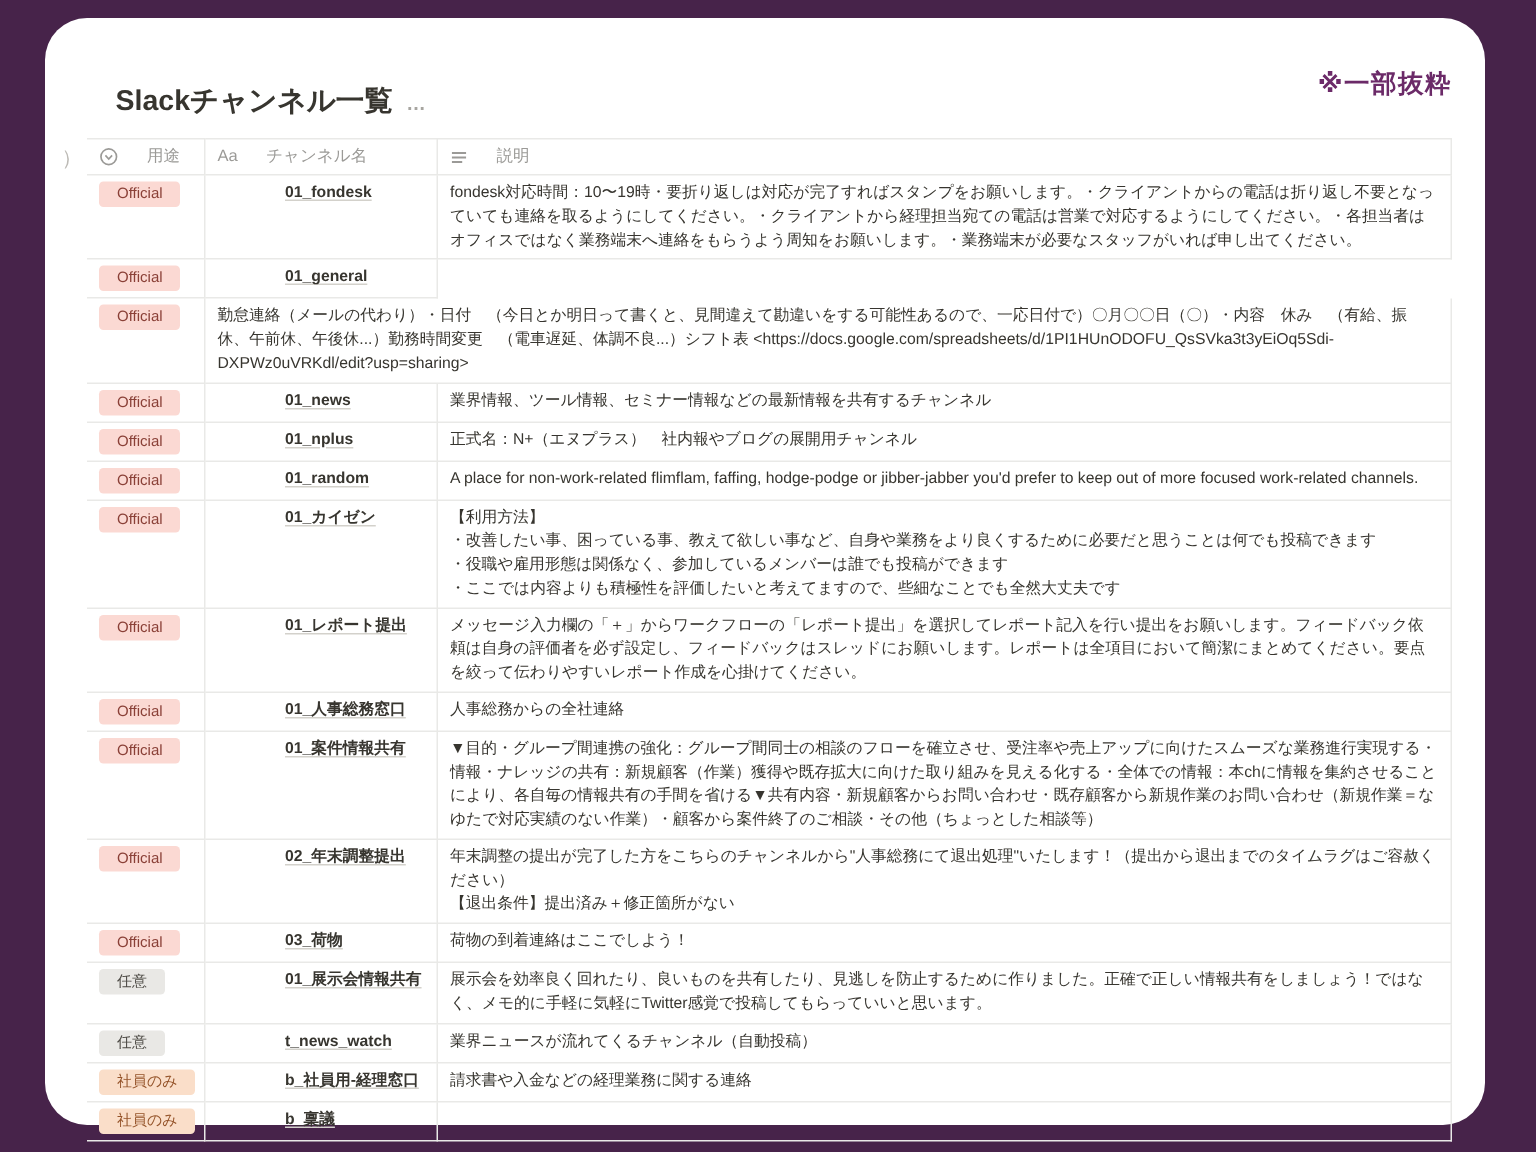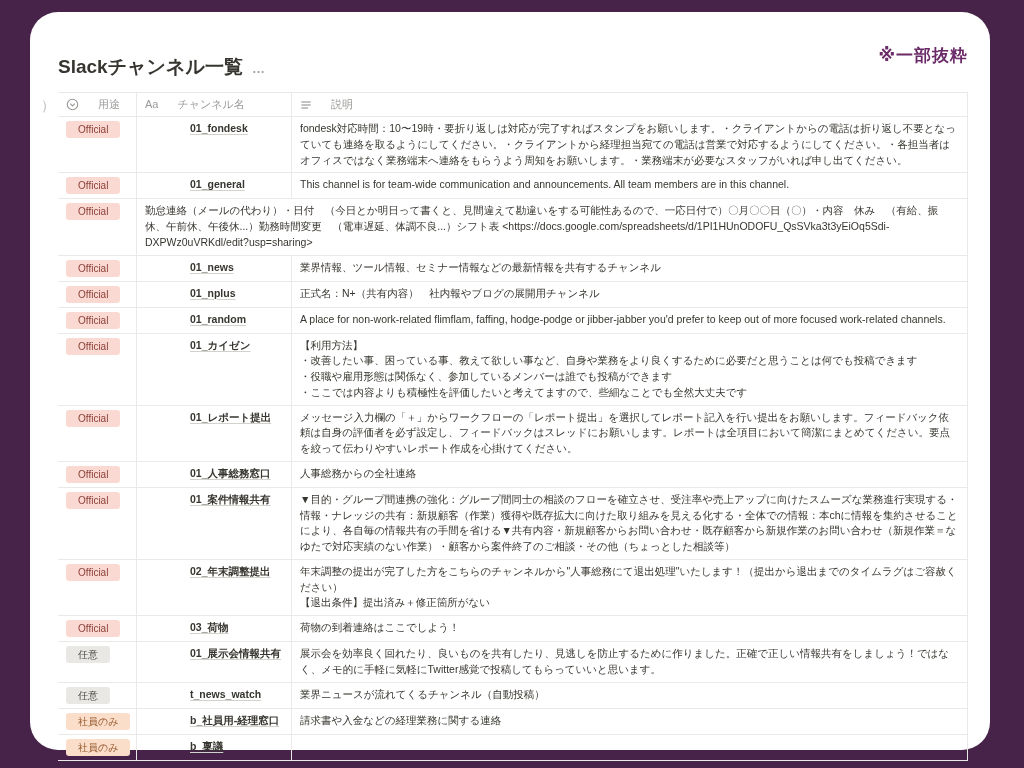--- a/index.html
+++ b/index.html
@@ -10,21 +10,21 @@
   }
   .card{
     position:absolute;left:30px;top:12px;right:34px;bottom:18px;
     background:#ffffff;border-radius:28px;box-sizing:border-box;
     padding:42px 20px 0 28px;
   }
   .watermark{
     position:absolute;top:44px;right:56px;z-index:5;
     color:var(--watermark,#6b2a68);font-size:17px;font-weight:700;letter-spacing:1px;
   }
-  .title-row{display:flex;align-items:baseline;gap:9px;margin:0 0 12px 0}
+  .title-row{display:flex;align-items:baseline;gap:9px;margin:0 0 12px 19px}
   .page-title{font-size:19px;font-weight:700;color:#37352f}
   .title-menu{color:#a7a5a0;font-size:13px;font-weight:700;letter-spacing:1px;cursor:pointer}
   .table{width:910px;position:relative;font-size:10.5px}
   .brace{position:absolute;left:-17px;top:5px;color:#bdbbb6;font-size:14px}
   .trow{display:flex}
   .cell{
     box-sizing:border-box;border-bottom:1px solid #e9e9e7;border-right:1px solid #e9e9e7;
     padding:4px 8px;line-height:1.5;color:#37352f;min-height:23px;
   }
   .col-tag{width:79px;flex:none}
@@ -101,23 +101,20 @@
     </div>
   </div>
 
   <div class="trow">
     <div class="cell col-tag">
       <span class="tag tag-official">Official</span>
     </div>
     <div class="cell col-name">
       <span class="channel">01_general</span>
     </div>
-    <div class="cell col-desc">
-      <span class="desc">This channel is for team-wide communication and announcements. All team members are in this channel.</span>
-    </div>
   </div>
 
   <div class="trow">
     <div class="cell col-tag">
       <span class="tag tag-official">Official</span>
     </div>
     <div class="cell col-desc">
       <span class="desc">勤怠連絡（メールの代わり）・日付　（今日とか明日って書くと、見間違えて勘違いをする可能性あるので、一応日付で）〇月〇〇日（〇）・内容　休み　（有給、振休、午前休、午後休...）勤務時間変更　（電車遅延、体調不良...）シフト表 &lt;https://docs.google.com/spreadsheets/d/1PI1HUnODOFU_QsSVka3t3yEiOq5Sdi-DXPWz0uVRKdl/edit?usp=sharing&gt;</span>
     </div>
   </div>
@@ -135,21 +132,21 @@
   </div>
 
   <div class="trow">
     <div class="cell col-tag">
       <span class="tag tag-official">Official</span>
     </div>
     <div class="cell col-name">
       <span class="channel">01_nplus</span>
     </div>
     <div class="cell col-desc">
-      <span class="desc">正式名：N+（共有内容）　社内報やブログの展開用チャンネル</span>
+      <span class="desc">正式名：N+（エヌプラス）　社内報やブログの展開用チャンネル</span>
     </div>
   </div>
 
   <div class="trow">
     <div class="cell col-tag">
       <span class="tag tag-official">Official</span>
     </div>
     <div class="cell col-name">
       <span class="channel">01_random</span>
     </div>

